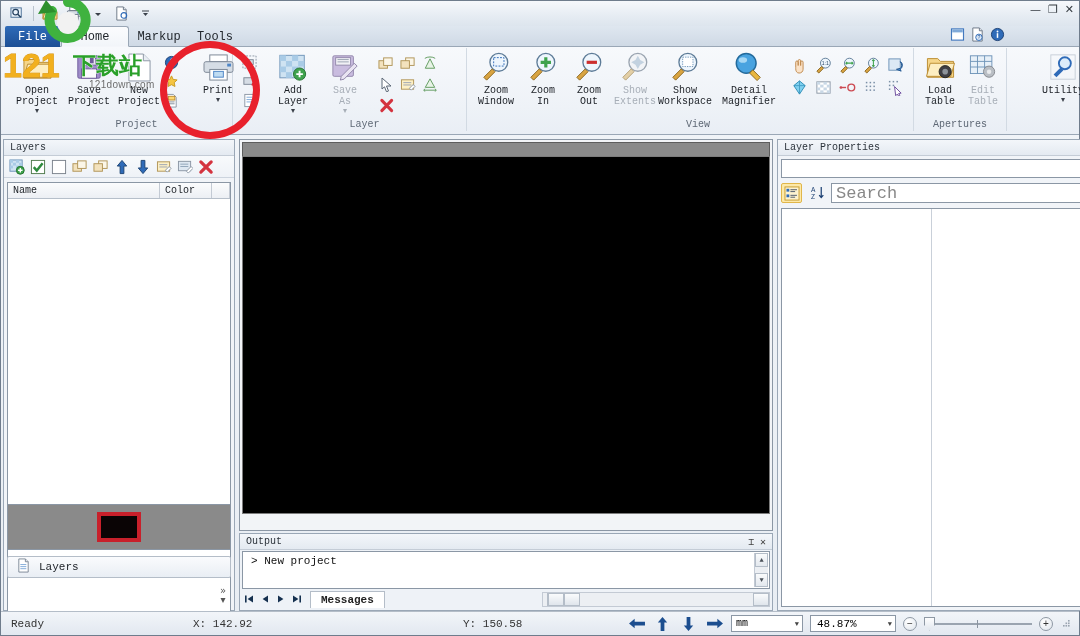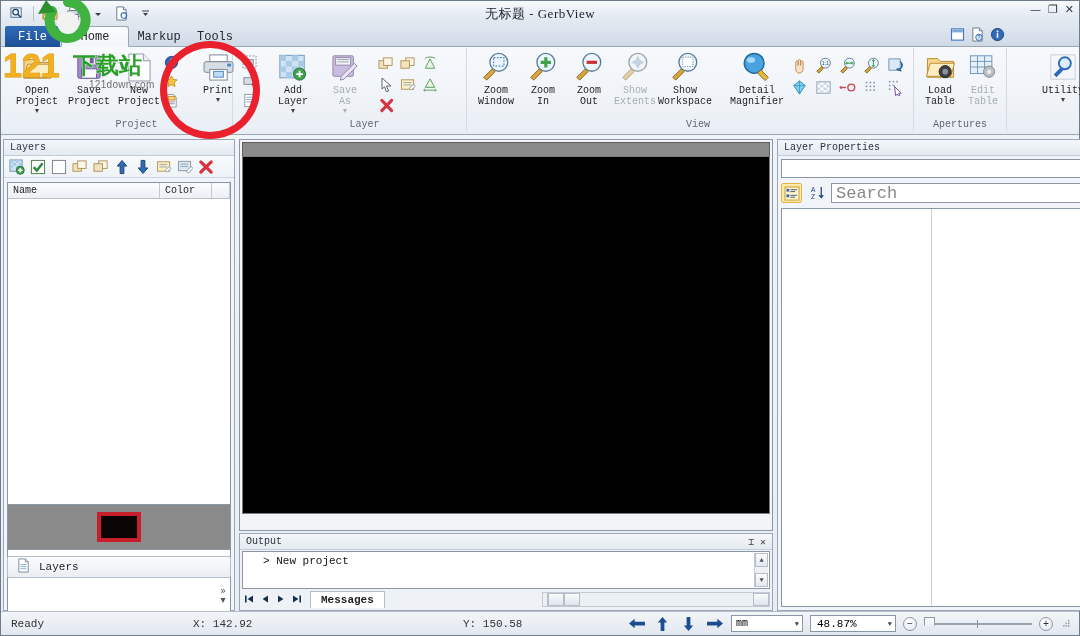--- a/index.html
+++ b/index.html
@@ -197,21 +197,21 @@
   .output-panel {
     position:absolute; left:238px; top:532px;
     width: 534px; height: 78px;
     background:#eef2f7;
     border:1px solid #9aa7b6;
   }
   .output-body {
     position:absolute; left:2px; right:2px; top:17px; height:38px;
     background:#fff; border:1px solid #8b97a5;
     font-family:"Liberation Mono", monospace; font-size:11px;
-    padding: 3px 20px; color:#111;
+    padding: 3px 8px; color:#111;
   }
   .vscroll {
     position:absolute; right:1px; top:1px; width:14px; bottom:1px;
     background:#eceff3; border-left:1px solid #c3cad4;
     display:flex; flex-direction:column; justify-content:space-between;
   }
   .vbtn { height:14px; display:flex; align-items:center; justify-content:center;
     background:linear-gradient(180deg,#fafbfc,#e3e8ee); border:1px solid #b4bdc8;
     font-size:7px; color:#4a5159; }
   .output-footer {
@@ -370,21 +370,20 @@
         </svg>
       </div>
       <div class="qbtn">
         <svg width="9" height="9" viewBox="0 0 9 9">
           <line x1="1" y1="2" x2="8" y2="2" stroke="#3a4049"></line>
           <path d="M2 4l2.5 3L7 4z" fill="#3a4049"></path>
         </svg>
       </div>
     </div>
 
-    <div class="win-title">无标题 - GerbView</div>
 
     <div class="win-ctrls">
       <span>—</span>
       <span>❐</span>
       <span>✕</span>
     </div>
   </div>
 
   <div class="tabstrip">
     <div class="tab file">File</div>
@@ -661,21 +660,21 @@
           <svg width="32" height="30" viewBox="0 0 34 32">
             <circle cx="20" cy="11" r="9.5" fill="#eef6fd" stroke="#5d7b97" stroke-width="1.4"></circle>
             <rect x="14.5" y="5.5" width="11" height="10" fill="#fff" stroke="#6e93b8" stroke-dasharray="1.4 1.2"></rect>
             <path d="M13 18L4 27l3 3 9-9z" fill="#d9a441" stroke="#8a6620"></path>
           </svg>
         </div>
         <div class="lbl">Show
 Workspace</div>
       </div>
 
-      <div class="bigbtn" style="left:250px; width:64px;margin-left:8px;">
+      <div class="bigbtn" style="left:250px; width:64px;">
         <div class="ico">
           <svg width="34" height="31" viewBox="0 0 36 33">
             <circle cx="15" cy="12" r="10.5" fill="#49a3e0" stroke="#236a9c" stroke-width="1.6"></circle>
             <ellipse cx="11.5" cy="8.5" rx="4.5" ry="3" fill="#b6e0f7" opacity=".85"></ellipse>
             <path d="M22 19l8 8-3.4 3.4-8-8z" fill="#e8b63f" stroke="#8a6620"></path>
           </svg>
         </div>
         <div class="lbl">Detail
 Magnifier</div>
       </div>

